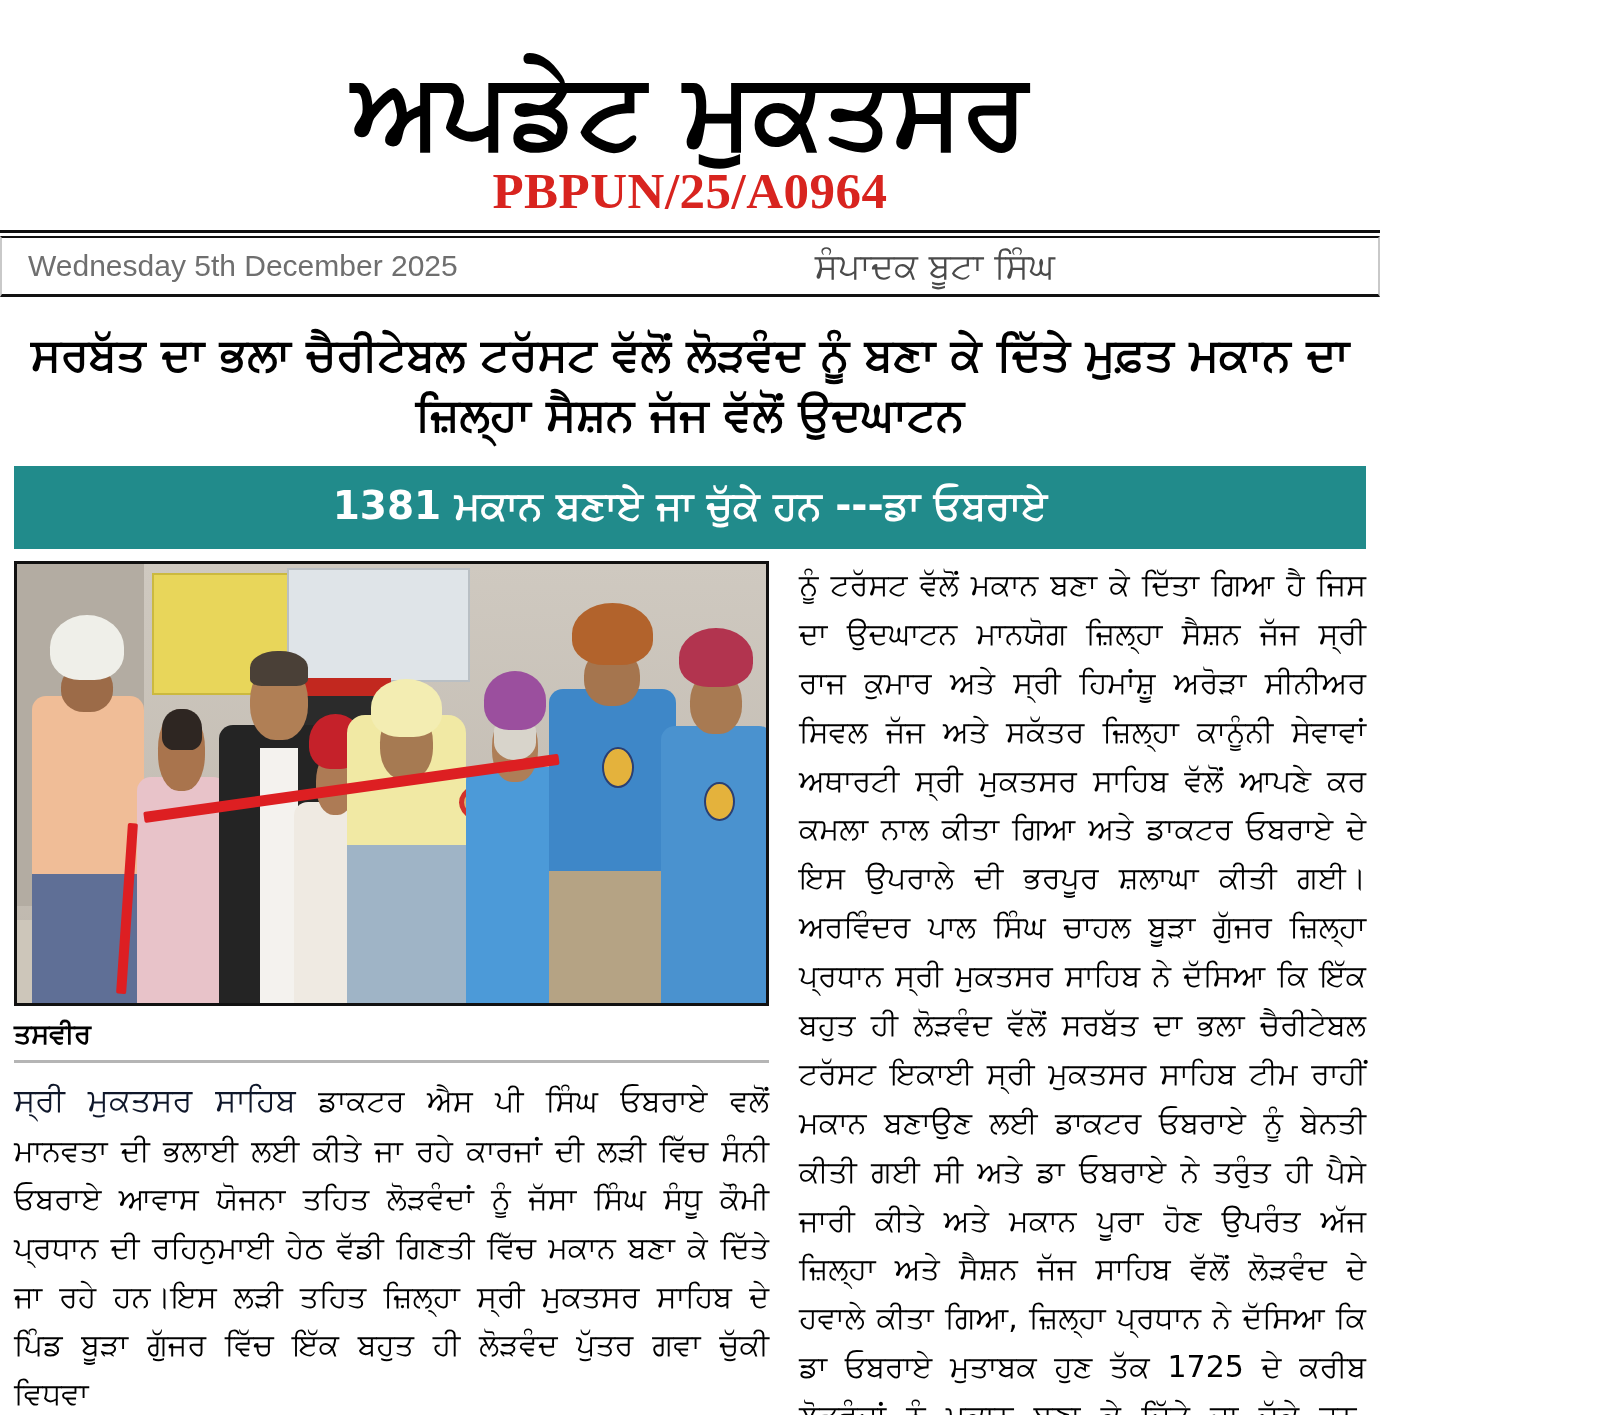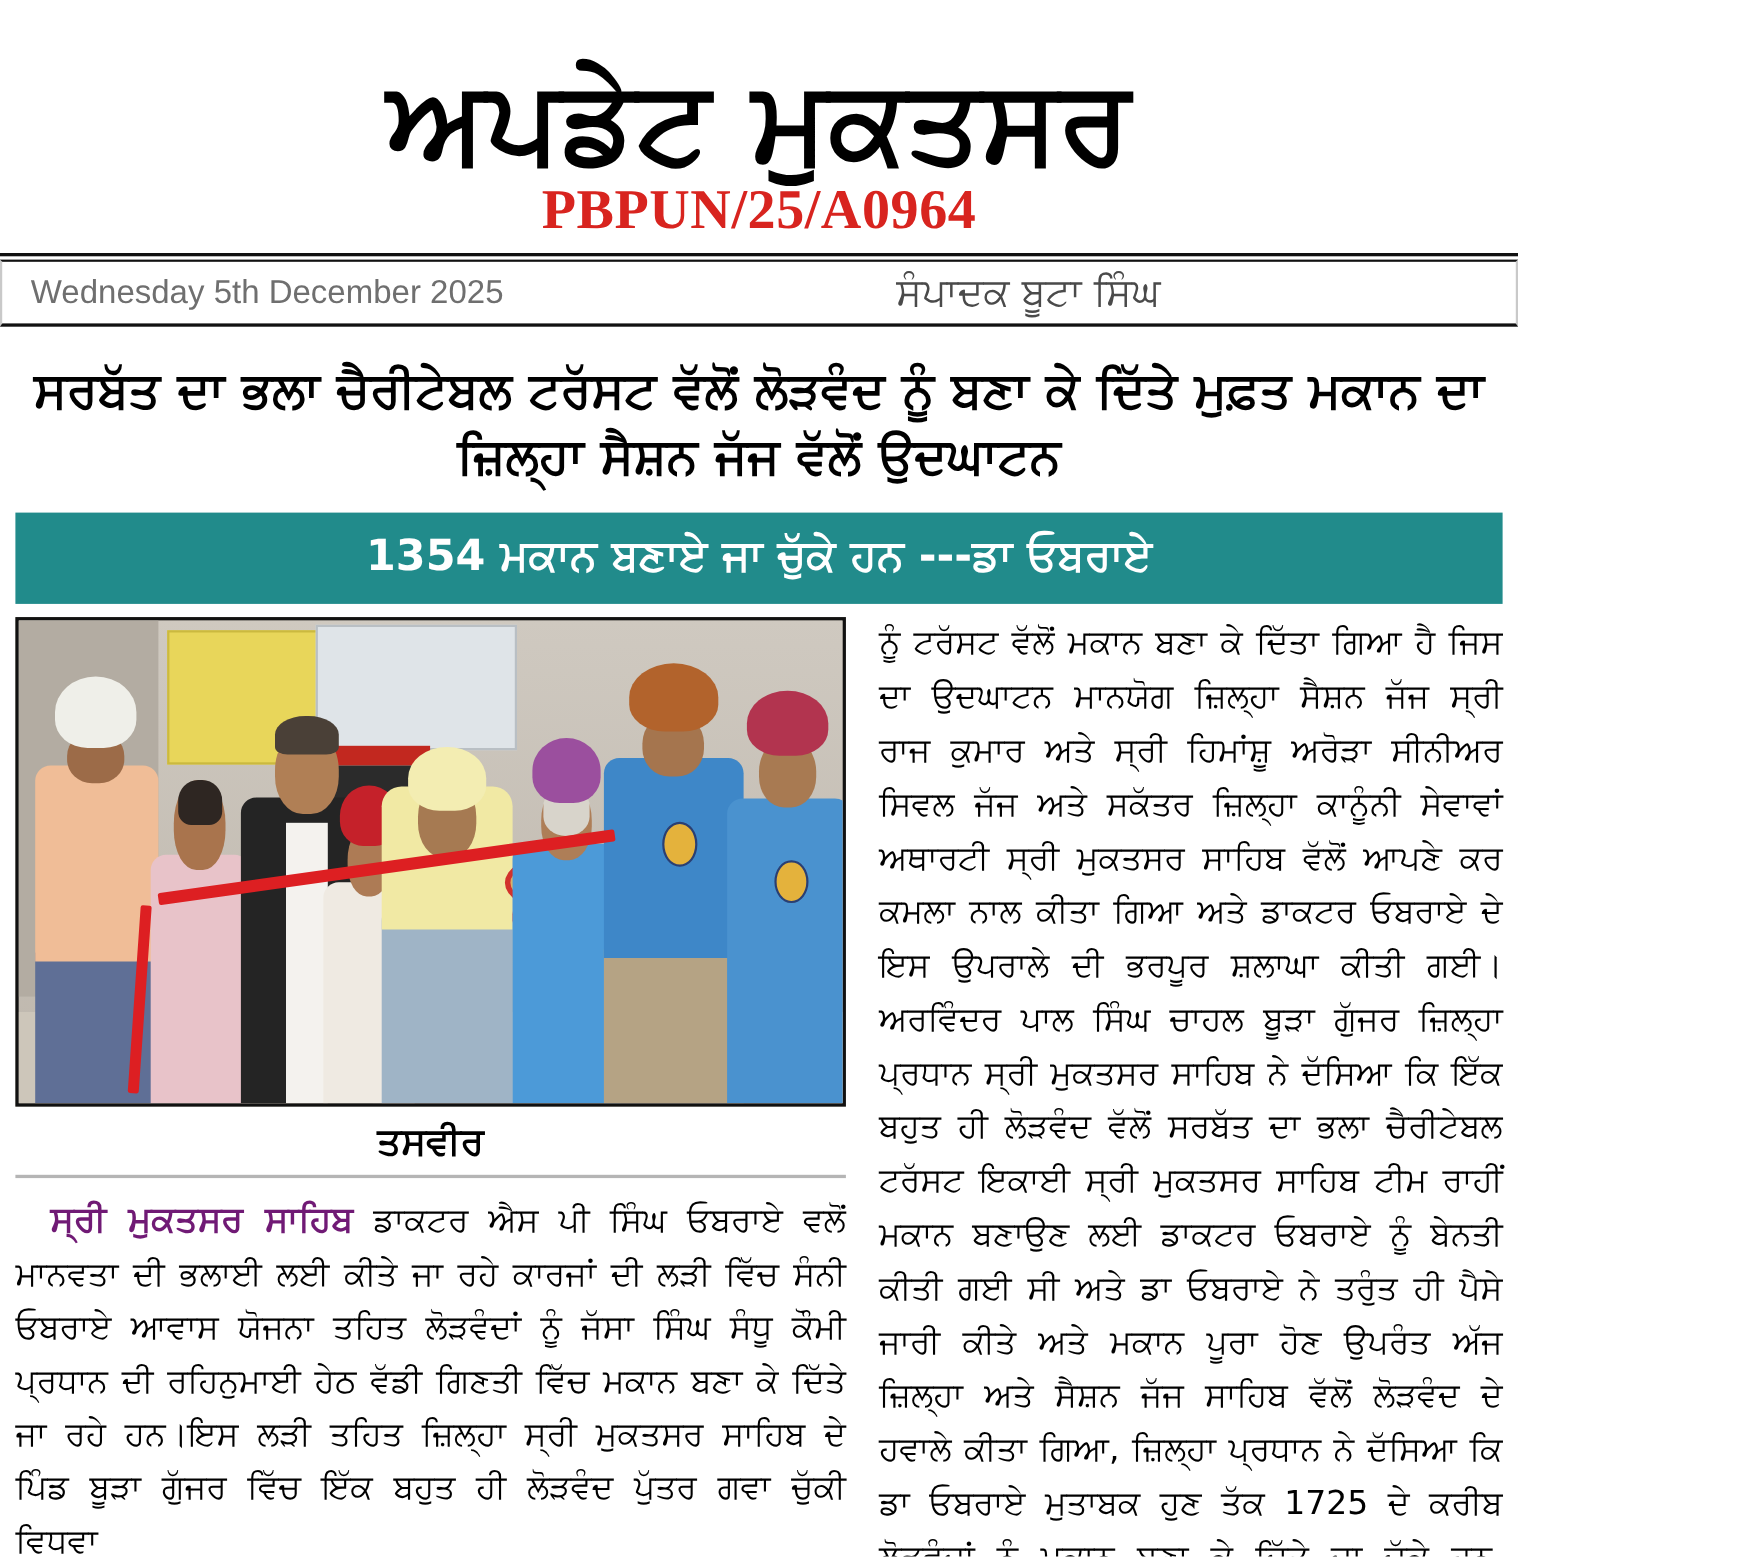--- a/index.html
+++ b/index.html
@@ -136,42 +136,40 @@
   .photo {
     width: 100%;
     height: 445px;
     border: 3px solid #111;
     box-sizing: border-box;
     position: relative;
     overflow: hidden;
     background: #b9b3a9;
   }
   .photo-caption {
-    text-align: center;
-    font-family: "DejaVu Sans", sans-serif;
-    font-size: 34px;
+    font-family: "DejaVu Sans", sans-serif;
+    font-size: 27px;
     font-weight: 700;
     color: #000;
     padding: 12px 0 10px 0;
     border-bottom: 3px solid #b5b5b5;
   }
   .col-left-text {
     font-family: "DejaVu Sans", sans-serif;
     font-size: 30px;
     line-height: 1.62;
     color: #000;
     text-align: justify;
     padding-top: 12px;
     word-spacing: 1px;
   }
   .dateline {
-    color: #701a75;
-    font-weight: 700;
+    color: #0f172a;
+    font-weight: 400;
     font-size: 32px;
-    margin-left: 32px;
   }
   .col-right-text {
     font-family: "DejaVu Sans", sans-serif;
     font-size: 30px;
     line-height: 1.63;
     color: #000;
     text-align: justify;
     word-spacing: 1px;
   }
 
@@ -227,21 +225,21 @@
 
   <div class="infobar-wrap">
     <div class="infobar">
       <div class="date">Wednesday 5th  December 2025</div>
       <div class="editor">ਸੰਪਾਦਕ ਬੂਟਾ ਸਿੰਘ</div>
     </div>
   </div>
 
   <div class="headline">ਸਰਬੱਤ ਦਾ ਭਲਾ ਚੈਰੀਟੇਬਲ ਟਰੱਸਟ ਵੱਲੋਂ ਲੋੜਵੰਦ ਨੂੰ ਬਣਾ ਕੇ ਦਿੱਤੇ ਮੁਫ਼ਤ ਮਕਾਨ ਦਾ ਜ਼ਿਲ੍ਹਾ ਸੈਸ਼ਨ ਜੱਜ ਵੱਲੋਂ ਉਦਘਾਟਨ</div>
 
-  <div class="subbanner">1354 ਮਕਾਨ ਬਣਾਏ ਜਾ ਚੁੱਕੇ ਹਨ ---ਡਾ ਓਬਰਾਏ</div>
+  <div class="subbanner">1381 ਮਕਾਨ ਬਣਾਏ ਜਾ ਚੁੱਕੇ ਹਨ ---ਡਾ ਓਬਰਾਏ</div>
 
   <div class="article">
 
     <div class="col-left">
 
       <div class="photo">
         <div class="ph-sky"></div>
         <div class="ph-wallL"></div>
         <div class="ph-poster"></div>
         <div class="ph-poster2"></div>

